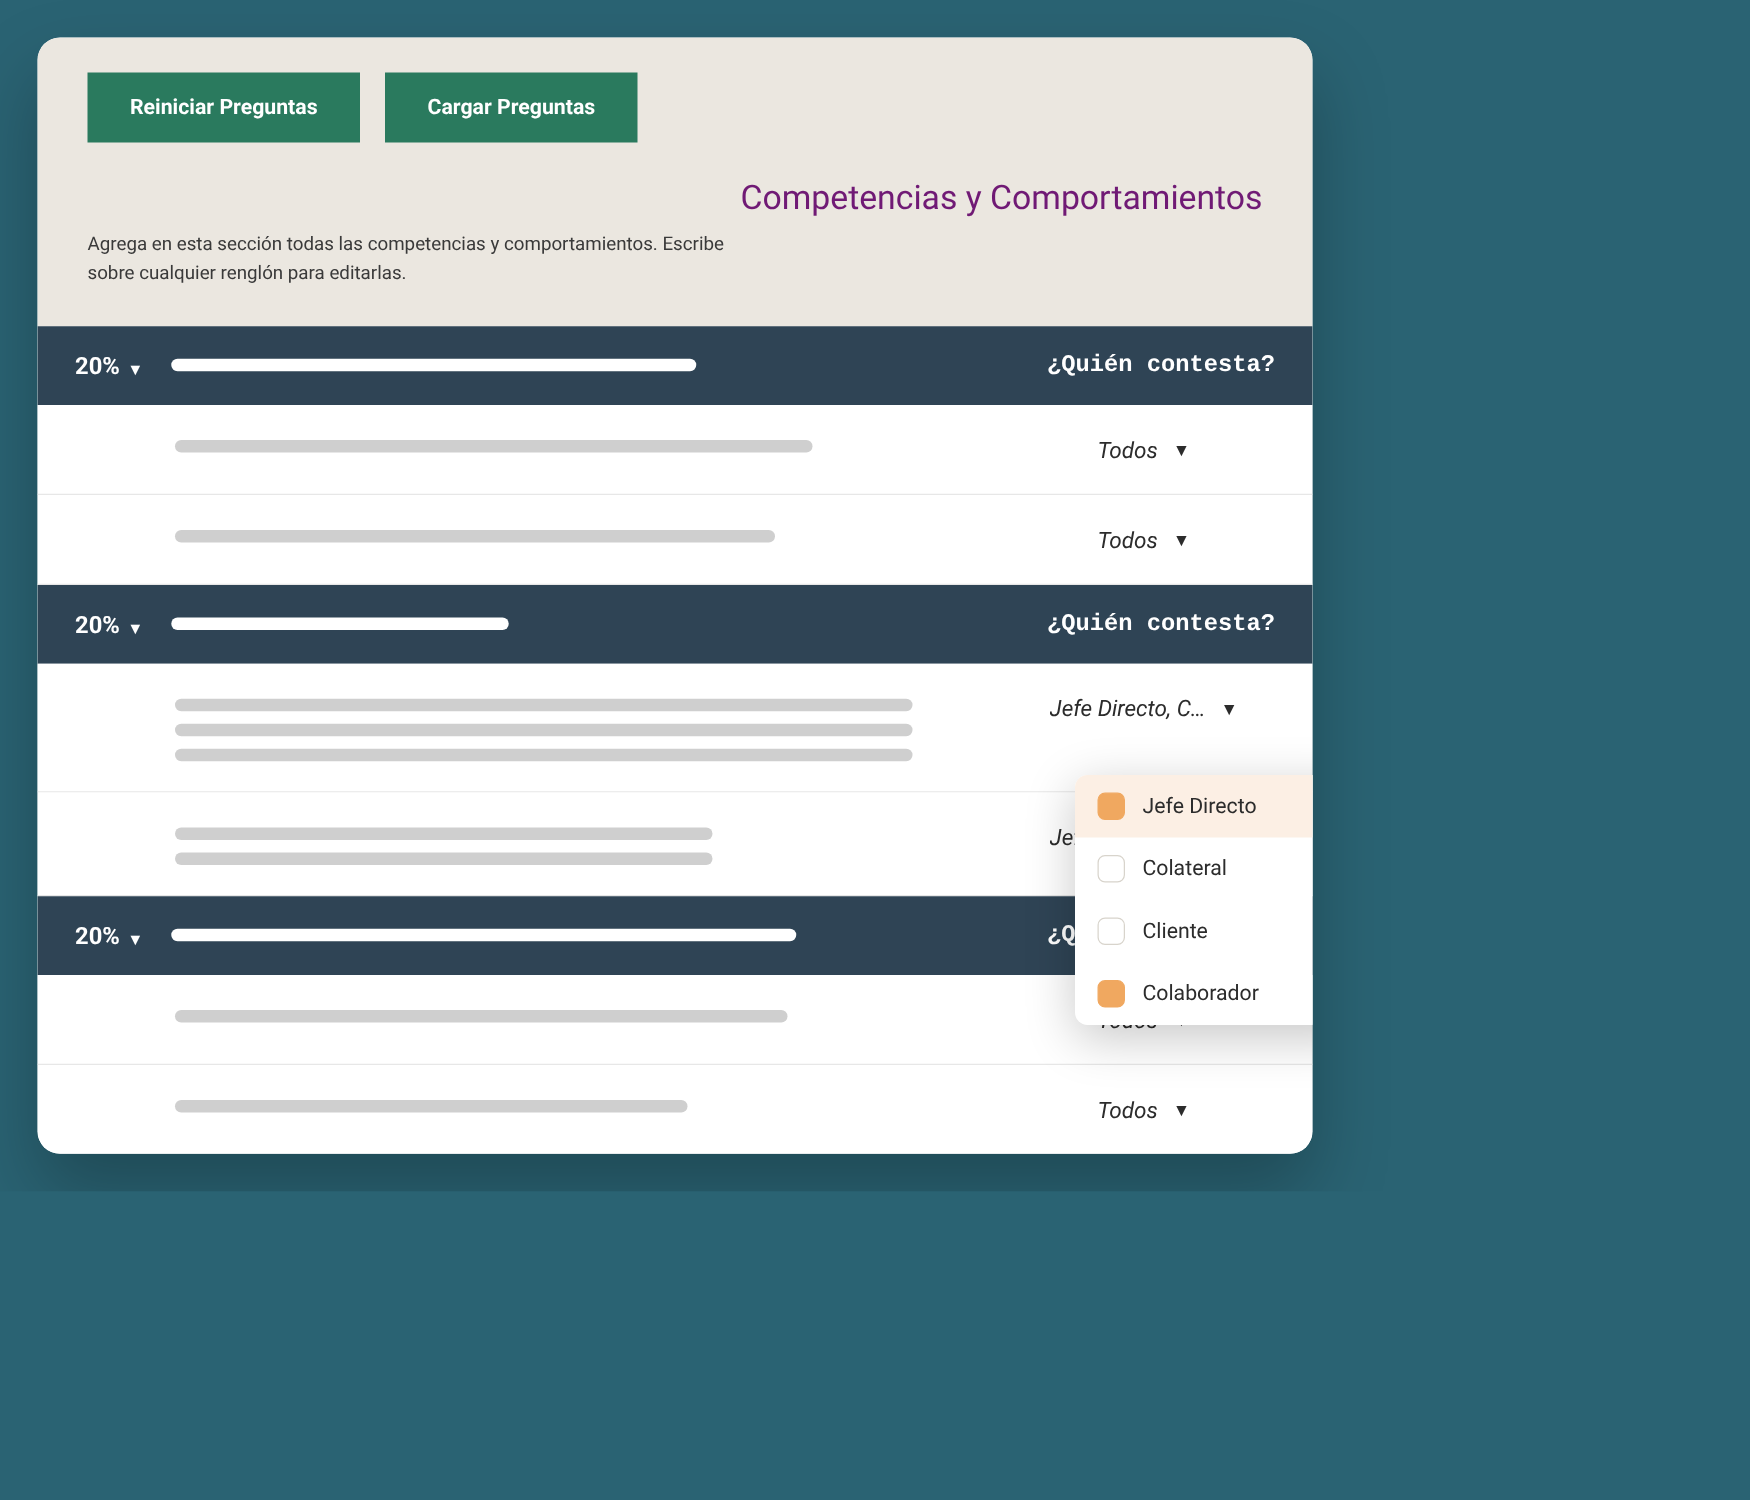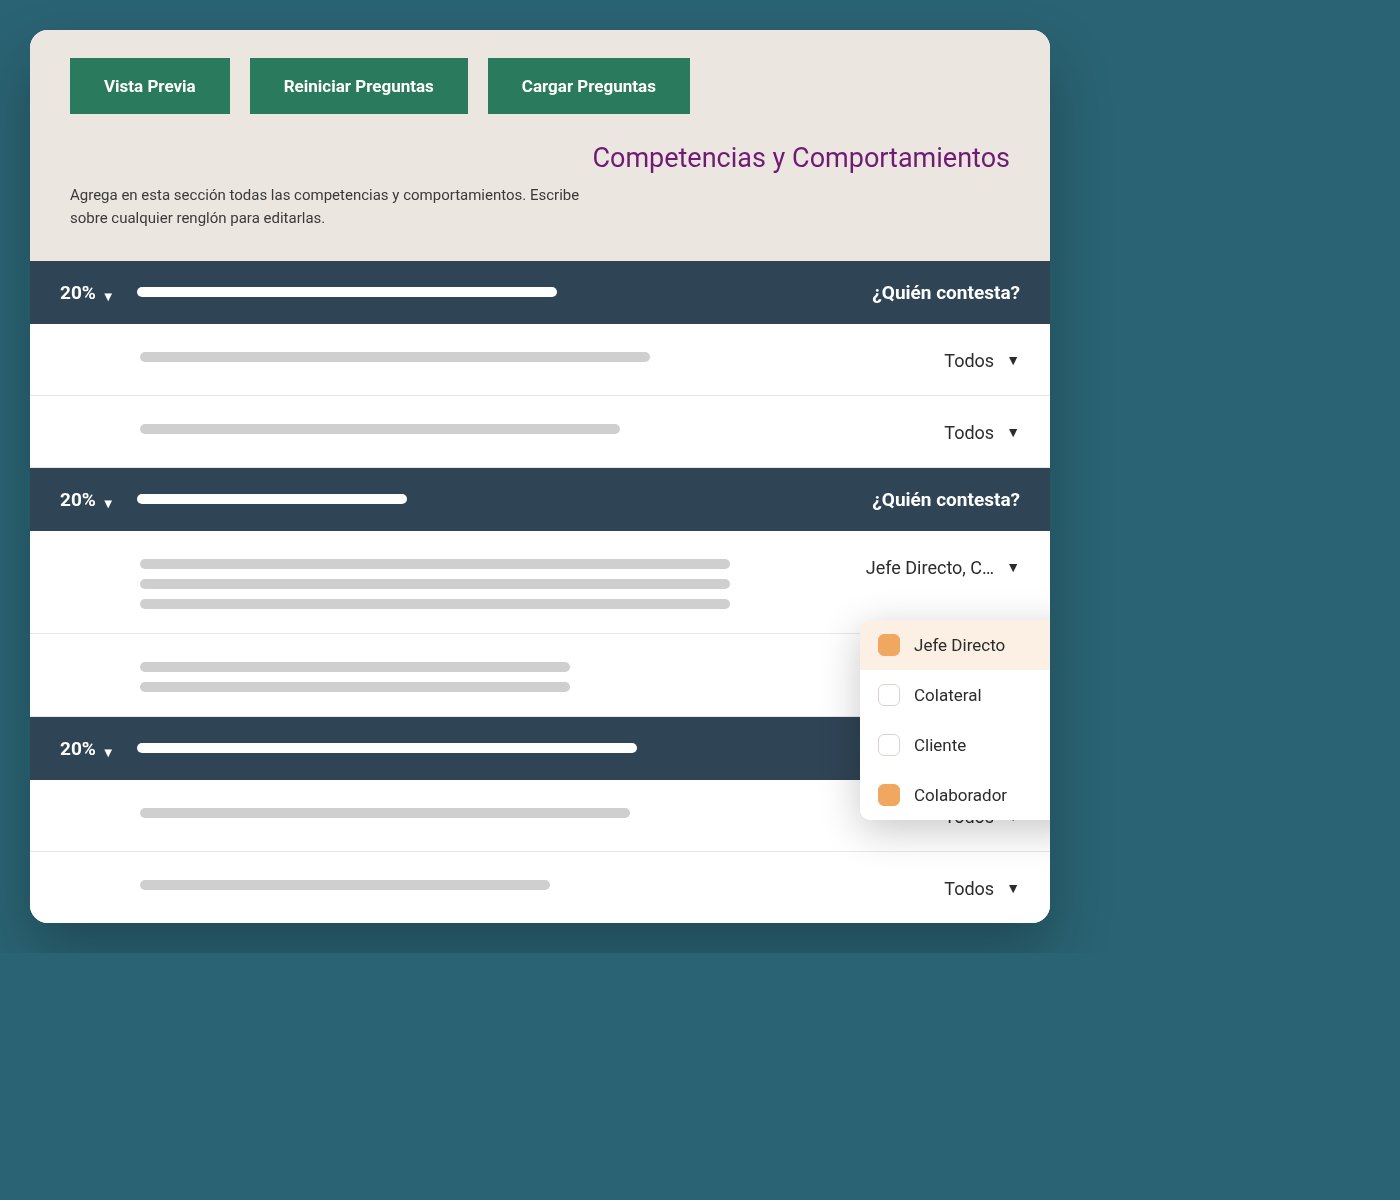--- a/index.html
+++ b/index.html
@@ -69,20 +69,21 @@
     .caret-down {
       font-size: 13px;
     }
     .white-bar {
       height: 10px;
       background: #fff;
       border-radius: 5px;
     }
     .who-answers {
       margin-left: auto;
+      font-family: Liberation Mono, monospace;
     }
     .row {
       display: flex;
       align-items: flex-start;
       padding: 24px 30px 24px 110px;
       border-bottom: 1px solid #e7e7e7;
       background: #fff;
     }
     .row-lines {
       flex: 1;
@@ -93,28 +94,29 @@
     }
     .gray-bar {
       height: 10px;
       background: #cfcfcf;
       border-radius: 5px;
     }
     .dropdown-cell {
       width: 210px;
       display: flex;
       align-items: center;
-      justify-content: flex-end;
+      justify-content: center;
       font-size: 18px;
       color: #2c2c2c;
       cursor: pointer;
       margin-left: 30px;
       padding-top: 2px;
       white-space: nowrap;
       overflow: hidden;
+      font-style: italic;
     }
     .dropdown-cell .label-text {
       overflow: hidden;
       text-overflow: ellipsis;
     }
     .caret-solid {
       font-size: 14px;
       color: #2c2c2c;
       margin-left: 12px;
     }
@@ -153,21 +155,20 @@
       border-color: #f0a860;
     }
   </style>
 </head>
 <body>
 
 <div class="card">
 
   <div class="header-area">
     <div class="btn-row">
-      <button class="btn">Vista Previa</button>
       <button class="btn">Reiniciar Preguntas</button>
       <button class="btn">Cargar Preguntas</button>
     </div>
     <h1 class="section-title">Competencias y Comportamientos</h1>
     <p class="section-desc">Agrega en esta sección todas las competencias y comportamientos. Escribe sobre cualquier renglón para editarlas.</p>
   </div>
 
   <div class="group-header">
     <div class="pct-pill">
       <span>20%</span>

